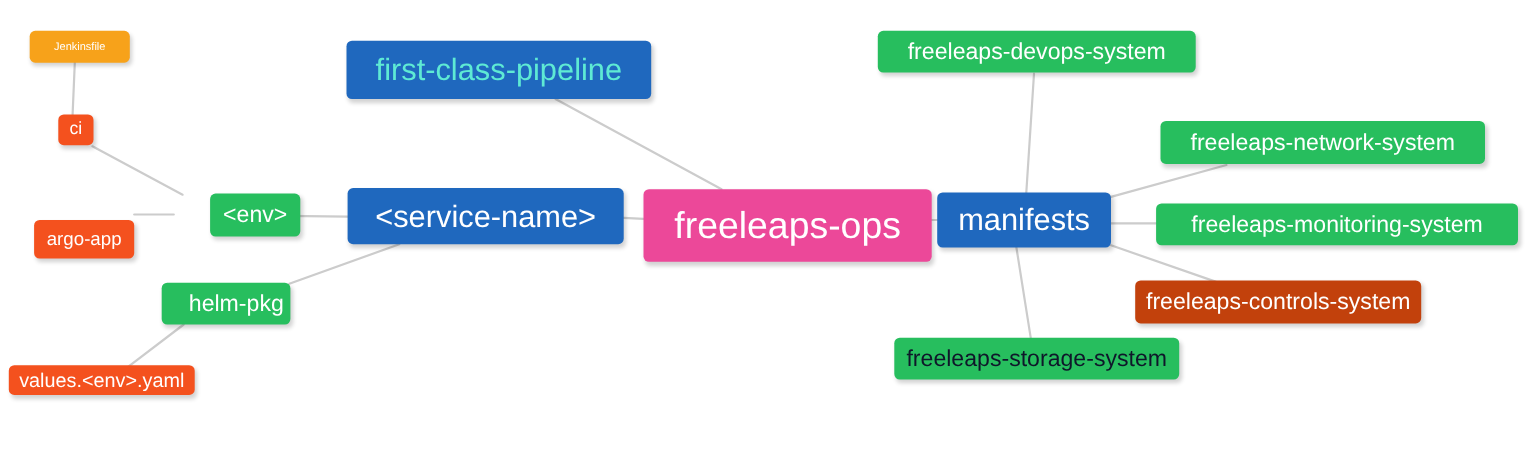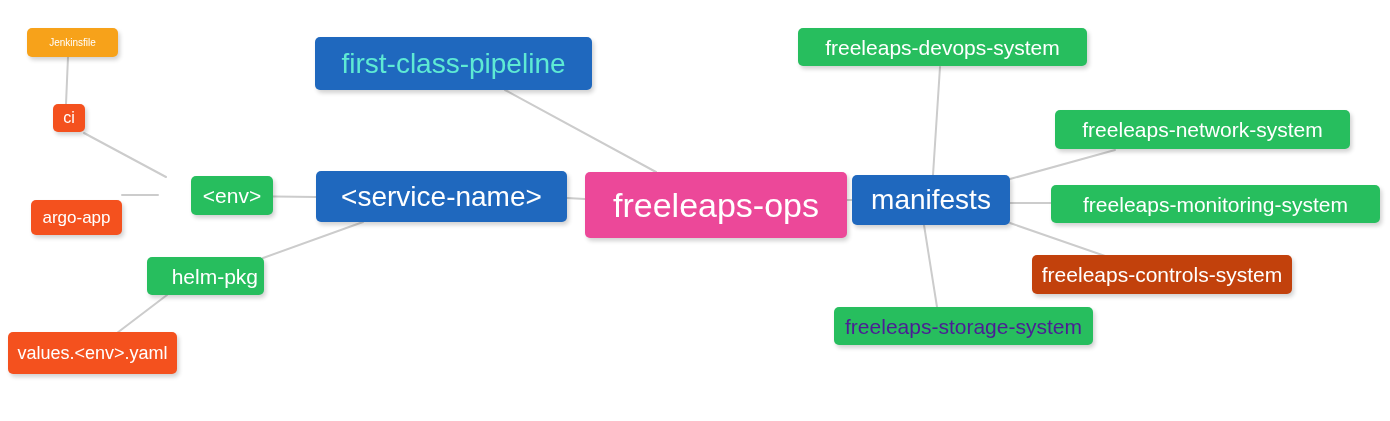--- a/index.html
+++ b/index.html
@@ -69,21 +69,21 @@
       </div>
       <div class="node" style="left: 31px; top: 177px; width: 91px; height: 35px; background: rgb(244, 81, 30); font-size: 17px; color: rgb(255, 255, 255); margin-top: 23px;">
         <span>argo-app</span>
       </div>
       <div class="node" style="left: 158px; top: 176px; width: 82px; height: 39px; background: rgb(39, 190, 94); font-size: 21px; color: rgb(255, 255, 255); margin-left: 33px;">
         <span>&lt;env&gt;</span>
       </div>
       <div class="node" style="left: 147px; top: 257px; width: 117px; height: 38px; background: rgb(39, 190, 94); font-size: 21px; color: rgb(255, 255, 255); justify-content: flex-end;">
         <span>helm-pkg</span>
       </div>
-      <div class="node" style="left: 8px; top: 332px; width: 169px; height: 42px; background: rgb(244, 81, 30); font-size: 18px; color: rgb(255, 255, 255);">
+      <div class="node" style="left: 8px; top: 332px; width: 169px; height: 27px; background: rgb(244, 81, 30); font-size: 18px; color: rgb(255, 255, 255);">
         <span>values.&lt;env&gt;.yaml</span>
       </div>
       <div class="node" style="left: 315px; top: 37px; width: 277px; height: 53px; background: rgb(31, 104, 190); font-size: 28px; color: #5eead4;">
         <span>first-class-pipeline</span>
       </div>
       <div class="node" style="left: 316px; top: 171px; width: 251px; height: 51px; background: rgb(31, 104, 190); font-size: 28px; color: rgb(255, 255, 255);">
         <span>&lt;service-name&gt;</span>
       </div>
       <div class="node" style="left: 585px; top: 172px; width: 262px; height: 66px; background: #ec4899; font-size: 34px; color: rgb(255, 255, 255);">
         <span>freeleaps-ops</span>
@@ -96,17 +96,17 @@
       </div>
       <div class="node" style="left: 1055px; top: 110px; width: 295px; height: 39px; background: rgb(39, 190, 94); font-size: 21px; color: rgb(255, 255, 255);">
         <span>freeleaps-network-system</span>
       </div>
       <div class="node" style="left: 1051px; top: 185px; width: 329px; height: 38px; background: rgb(39, 190, 94); font-size: 21px; color: rgb(255, 255, 255);">
         <span>freeleaps-monitoring-system</span>
       </div>
       <div class="node" style="left: 1032px; top: 255px; width: 260px; height: 39px; background: #c2410c; font-size: 21px; color: rgb(255, 255, 255);">
         <span>freeleaps-controls-system</span>
       </div>
-      <div class="node" style="left: 813px; top: 307px; width: 259px; height: 38px; background: rgb(39, 190, 94); font-size: 21px; color: #4c1d95; margin-left: 21px;">
+      <div class="node" style="left: 813px; top: 307px; width: 259px; height: 38px; background: rgb(39, 190, 94); font-size: 21px; color: #0f172a;">
         <span>freeleaps-storage-system</span>
       </div>
     </div>
 </div>
 
 </body></html>

